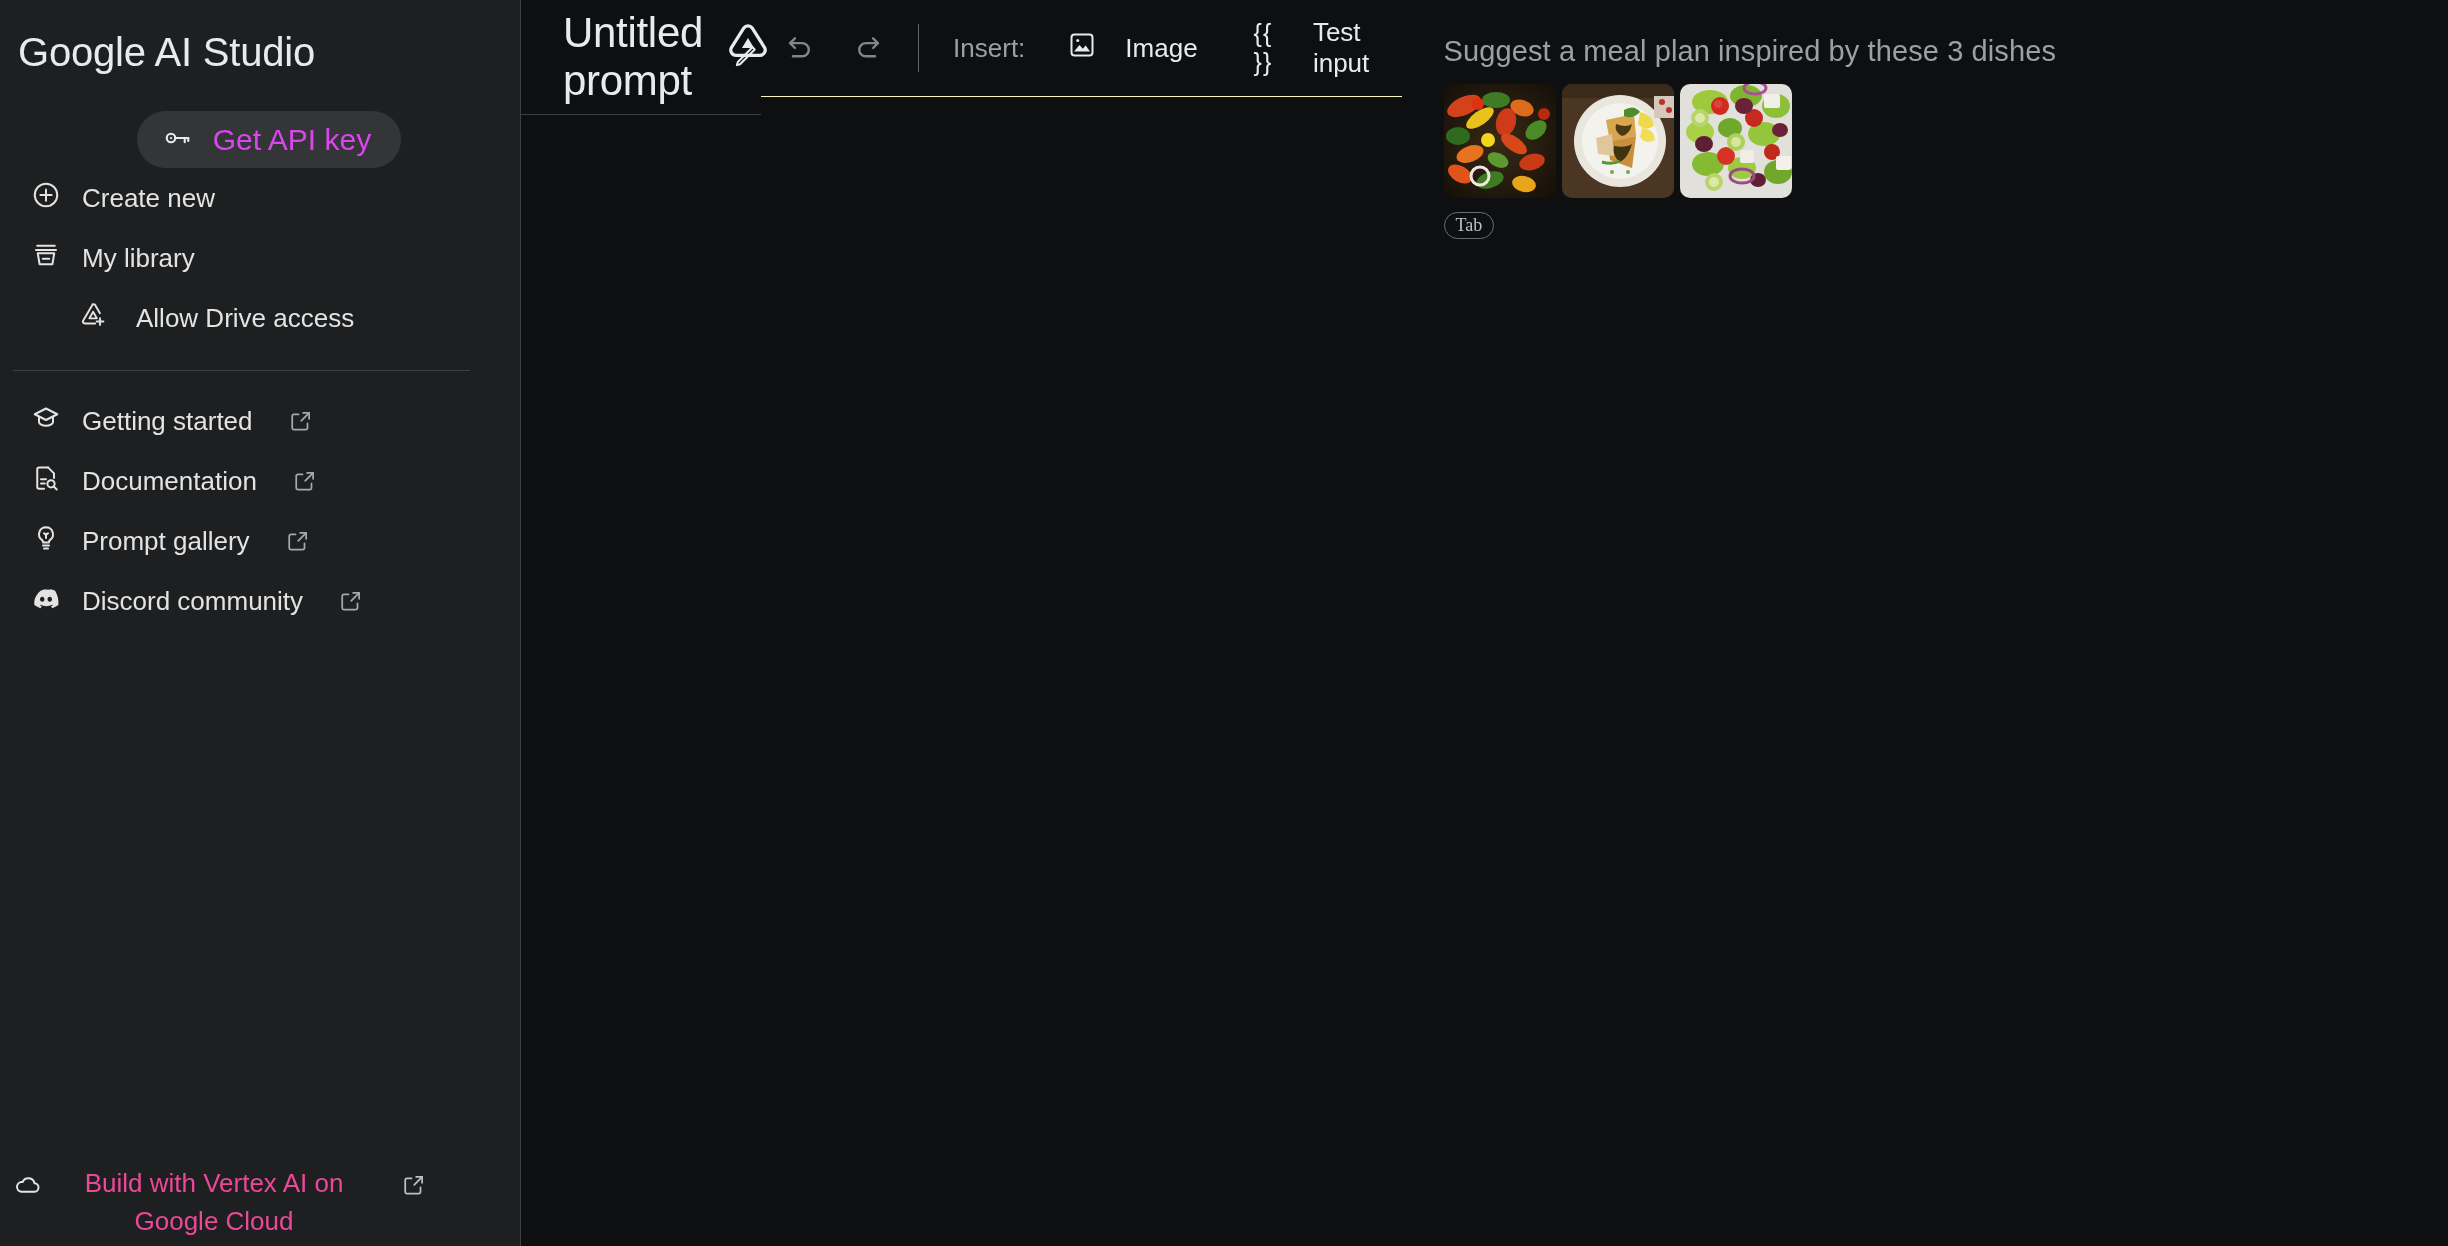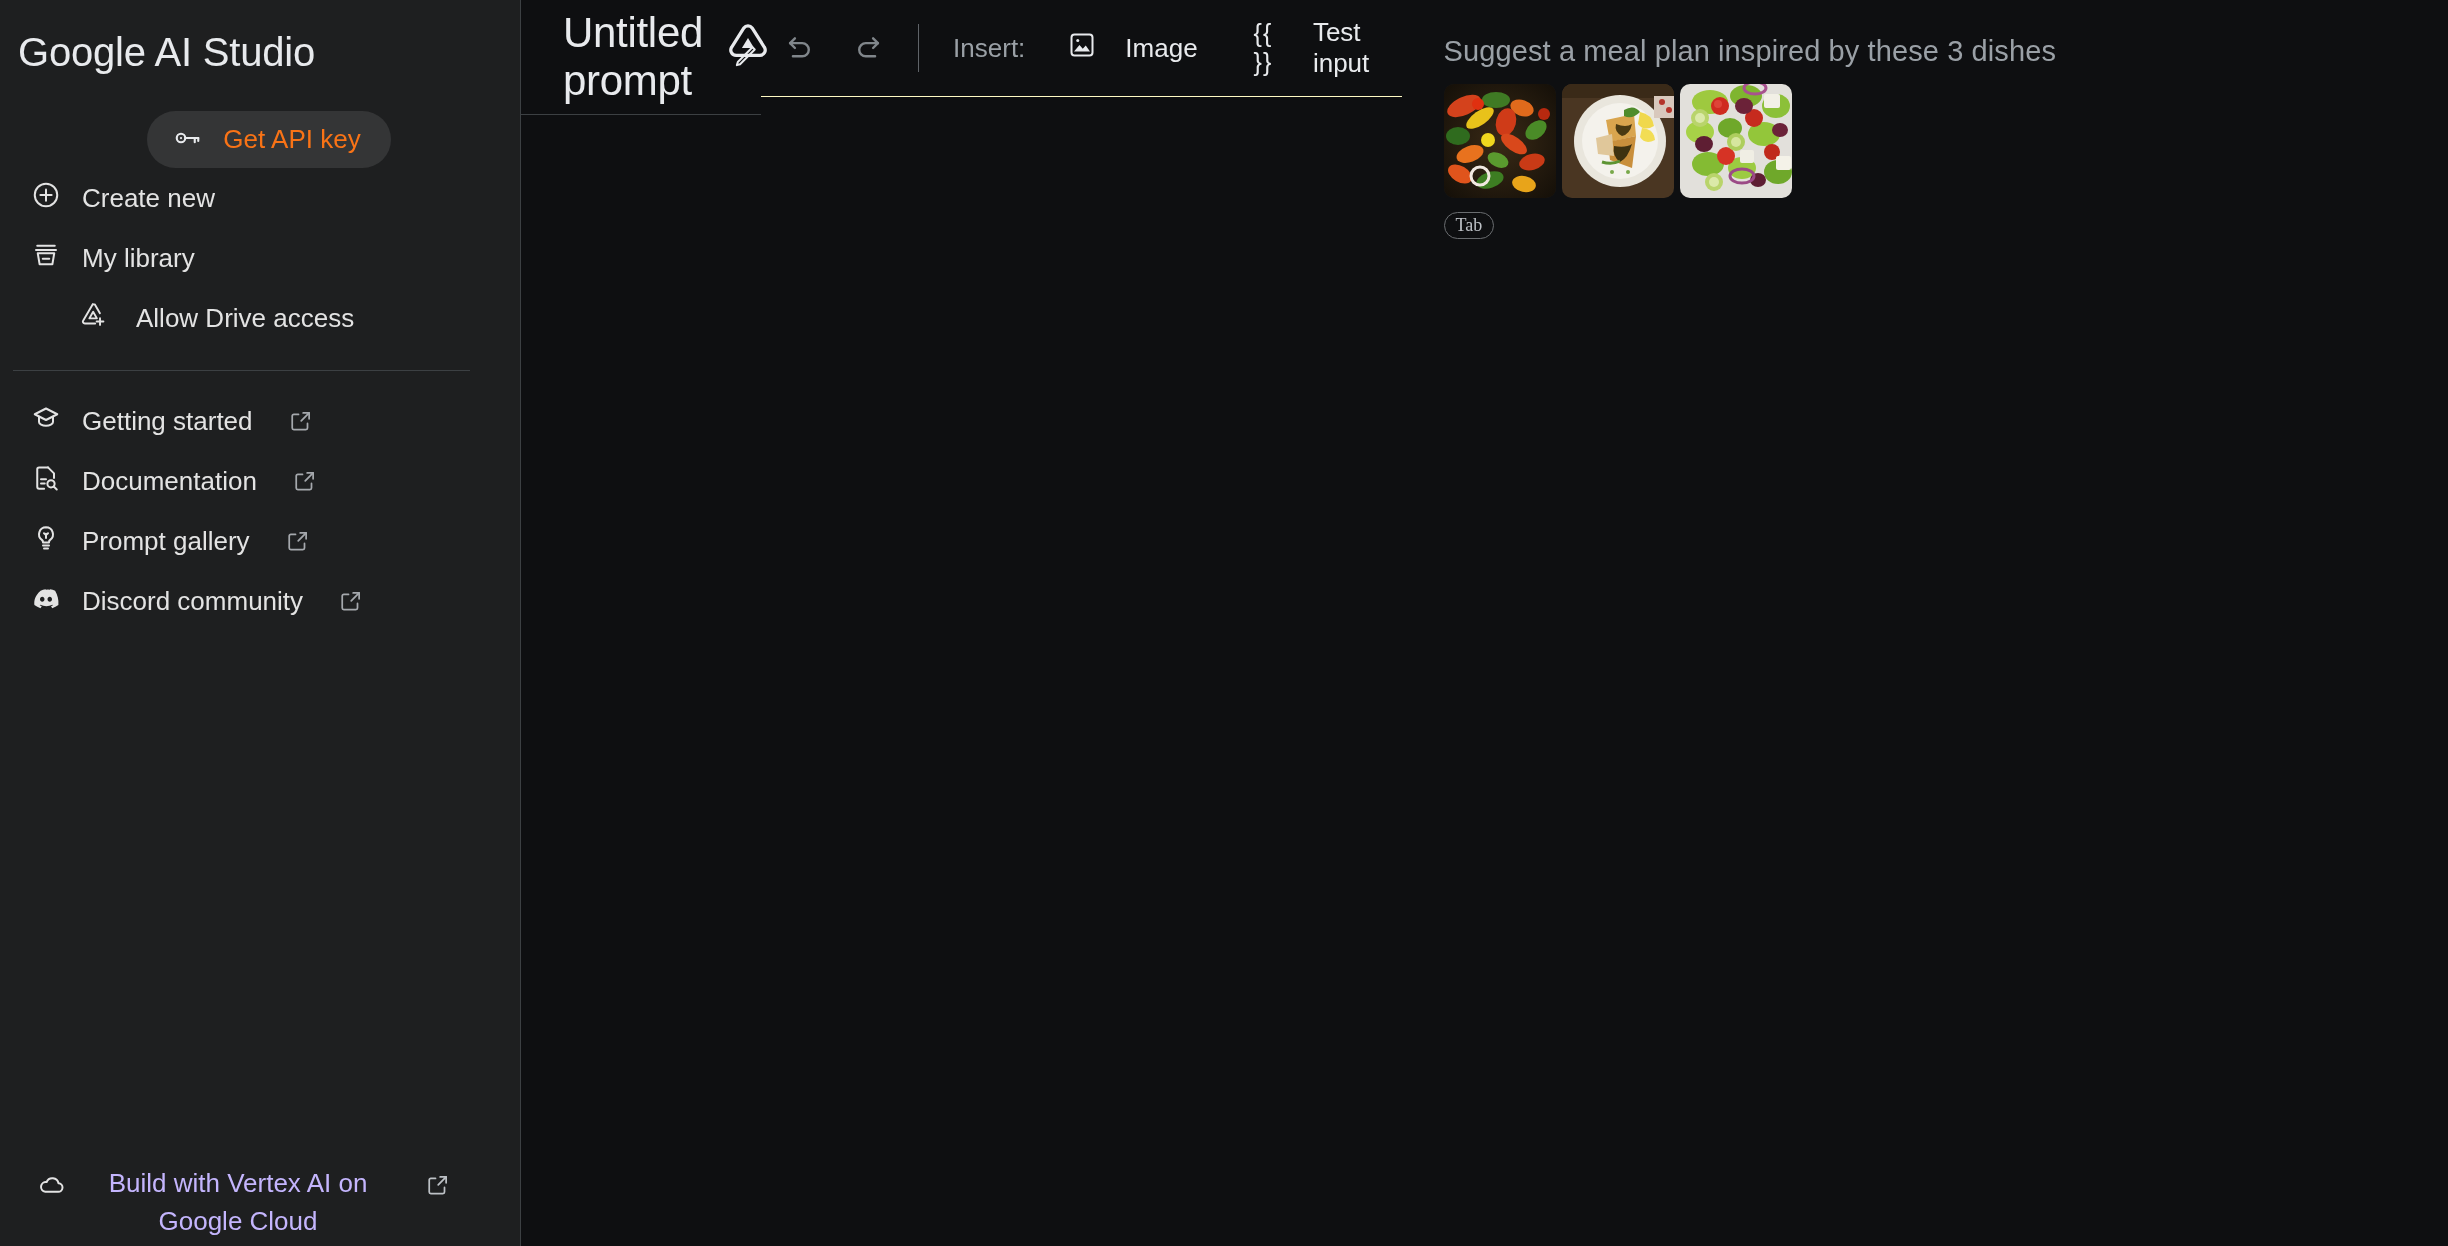--- a/index.html
+++ b/index.html
@@ -35,21 +35,21 @@
   .pill {
     display: inline-flex; align-items: center; gap: 21px;
     background: #343536;
     border-radius: 100px;
     height: 57px;
     margin-left: 18px;
     padding: 0 30px 0 25px;
     cursor: pointer;
     border: none;
   }
-  .pill .label { color: #f97316; font-size: 26px; }
+  .pill .label { color: #d946ef; font-size: 30px; }
 
   .navitem {
     display: flex; align-items: center; gap: 21px;
     height: 60px;
     padding-left: 31px;
     cursor: pointer;
     color: #e3e3e3;
     font-size: 26px;
   }
   .navitem.sub { padding-left: 79px; gap: 28px; }
@@ -57,22 +57,22 @@
 
   .divider {
     height: 1px; background: #3c4043;
     margin: 22px 50px 20px 13px;
   }
 
   .spacer { flex: 1 1 auto; }
 
   .bottom-link {
     display: flex; align-items: flex-start; gap: 21px;
-    padding-left: 37px; padding-bottom: 6px;
-    color: #c4b5fd; font-size: 26px; line-height: 38px;
+    padding-left: 13px; padding-bottom: 6px;
+    color: #ec4899; font-size: 26px; line-height: 38px;
     cursor: pointer;
   }
   .bottom-link .txtwrap { max-width: 300px; }
   .bottom-link .ext { margin-left: 16px; padding-top: 6px; }
 
   .ic { flex: 0 0 auto; display: block; }
 
   
   .main {
     flex: 1 1 auto; height: 1246px;

